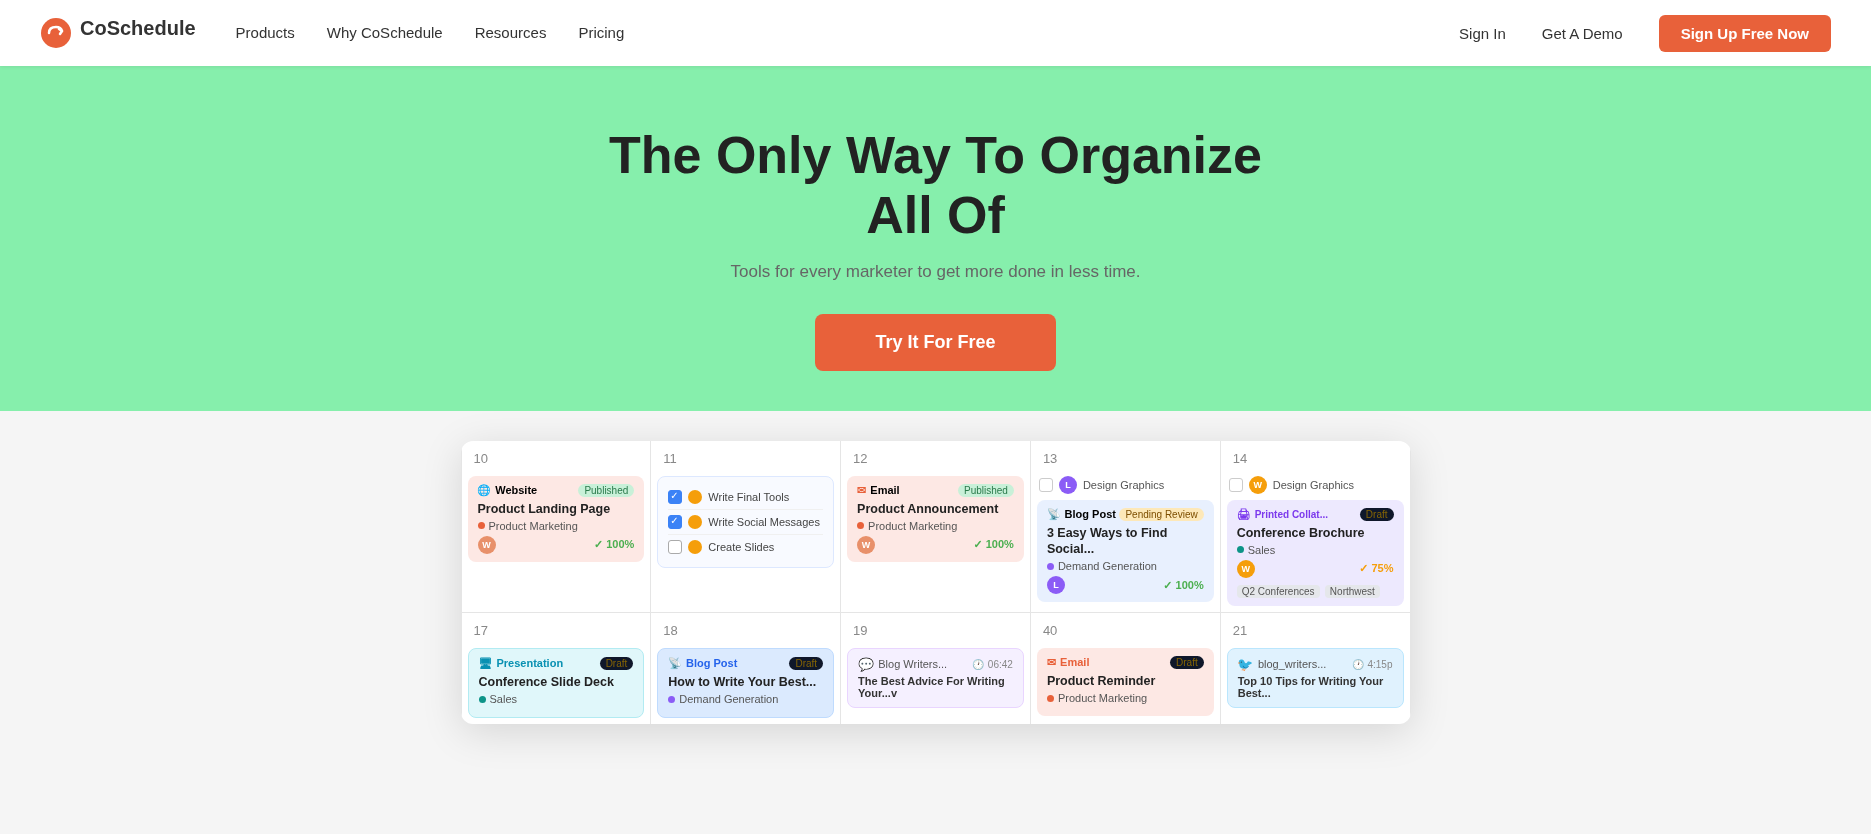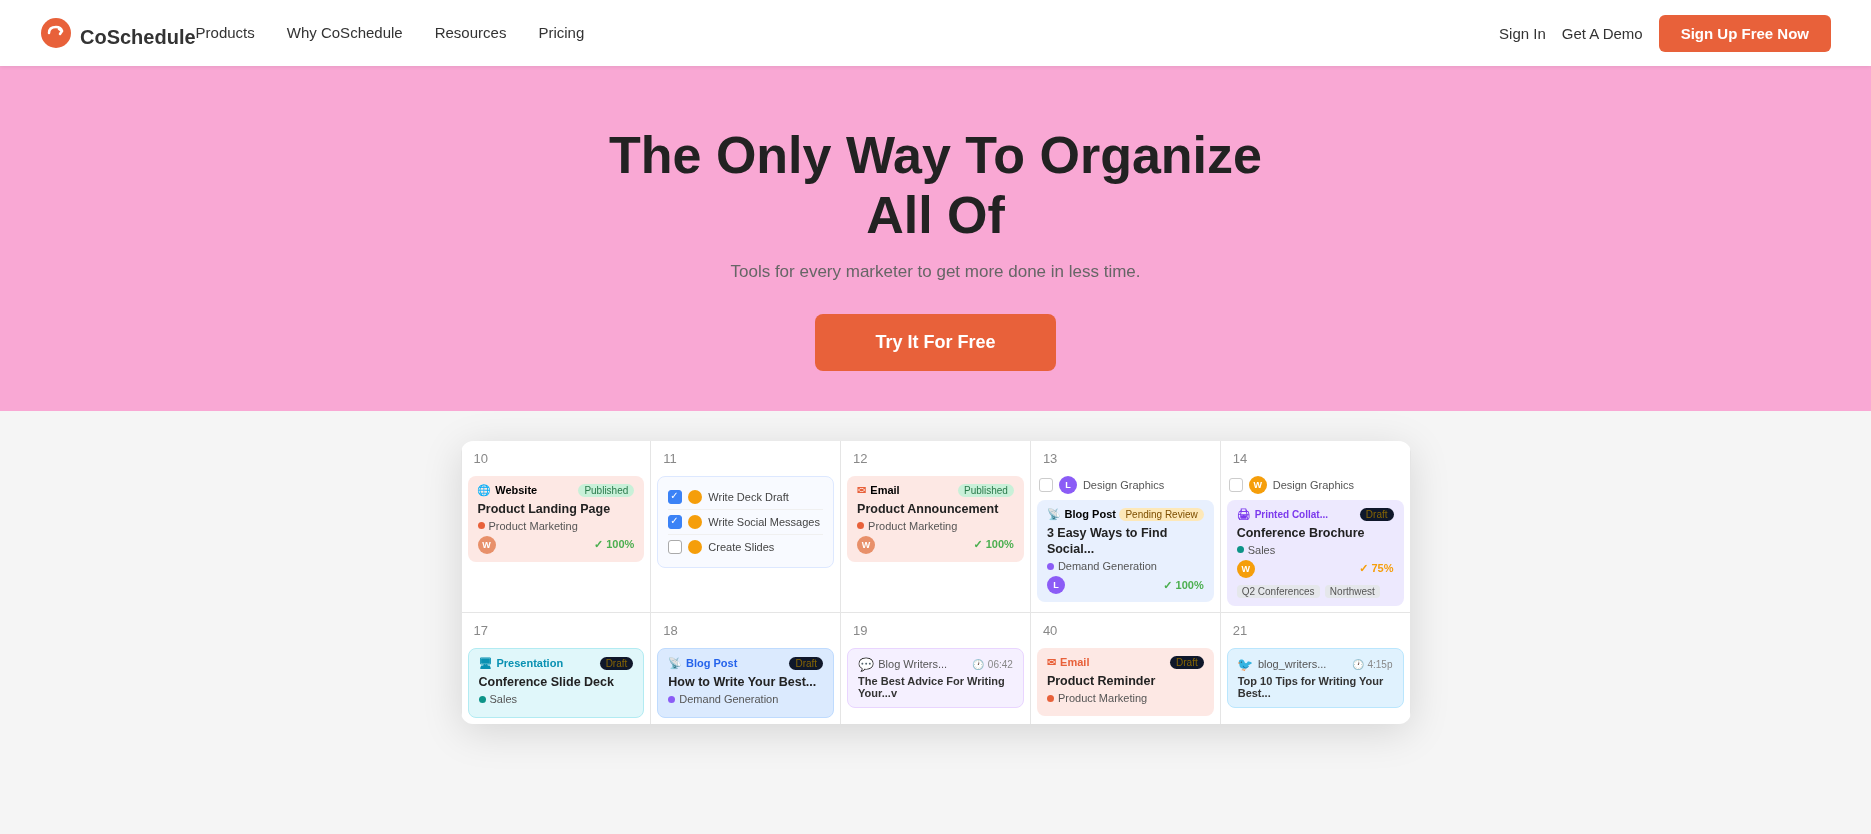--- a/index.html
+++ b/index.html
@@ -11,47 +11,48 @@
       display: flex;
       align-items: center;
       padding: 0 40px;
       height: 66px;
       box-shadow: 0 1px 4px rgba(0,0,0,0.08);
       position: relative;
       z-index: 10;
     }
     .logo {
       display: flex;
-      align-items: flex-end;
+      align-items: flex-start;
       gap: 8px;
       font-weight: 700;
       font-size: 20px;
       color: #333;
       text-decoration: none;
+      margin-right: 40px;
     }
     .logo-icon {
       width: 32px;
       height: 32px;
     }
     .nav-links {
       display: flex;
       gap: 32px;
       list-style: none;
       flex: 1;
     }
     .nav-links a {
       text-decoration: none;
       color: #333;
       font-size: 15px;
       font-weight: 500;
     }
     .nav-right {
       display: flex;
       align-items: center;
-      gap: 16px;
+      gap: 36px;
     }
     .nav-signin, .nav-demo {
       font-size: 15px;
       color: #333;
       text-decoration: none;
       font-weight: 500;
     }
     .nav-cta {
       background: #e8613a;
       color: #fff;
@@ -60,21 +61,21 @@
       padding: 10px 22px;
       font-size: 15px;
       font-weight: 600;
       cursor: pointer;
     }
 
     
     .hero {
       text-align: center;
       padding: 60px 20px 40px;
-      background: #f9a8d4;
+      background: #86efac;
     }
     .hero h1 {
       font-size: 52px;
       font-weight: 800;
       color: #222;
       line-height: 1.15;
       max-width: 700px;
       margin: 0 auto 16px;
     }
     .hero p {
@@ -321,21 +322,21 @@
           </div>
         </div>
       </div>
 
       <div class="cal-col">
         <div class="cal-day-num">11</div>
         <div class="cal-card card-checklist" style="background:#f8faff; border: 1px solid #dde8ff;">
           <div class="checklist-item">
             <span class="cb checked"></span>
             <span class="avatar-circle" style="width:14px;height:14px;"></span>
-            <span style="font-size:11px;">Write Deck Draft</span>
+            <span style="font-size:11px;">Write Final Tools</span>
           </div>
           <div class="checklist-item">
             <span class="cb checked"></span>
             <span class="avatar-circle" style="width:14px;height:14px;"></span>
             <span style="font-size:11px;">Write Social Messages</span>
           </div>
           <div class="checklist-item" style="border:none;">
             <span class="cb"></span>
             <span class="avatar-circle" style="width:14px;height:14px;"></span>
             <span style="font-size:11px;">Create Slides</span>

